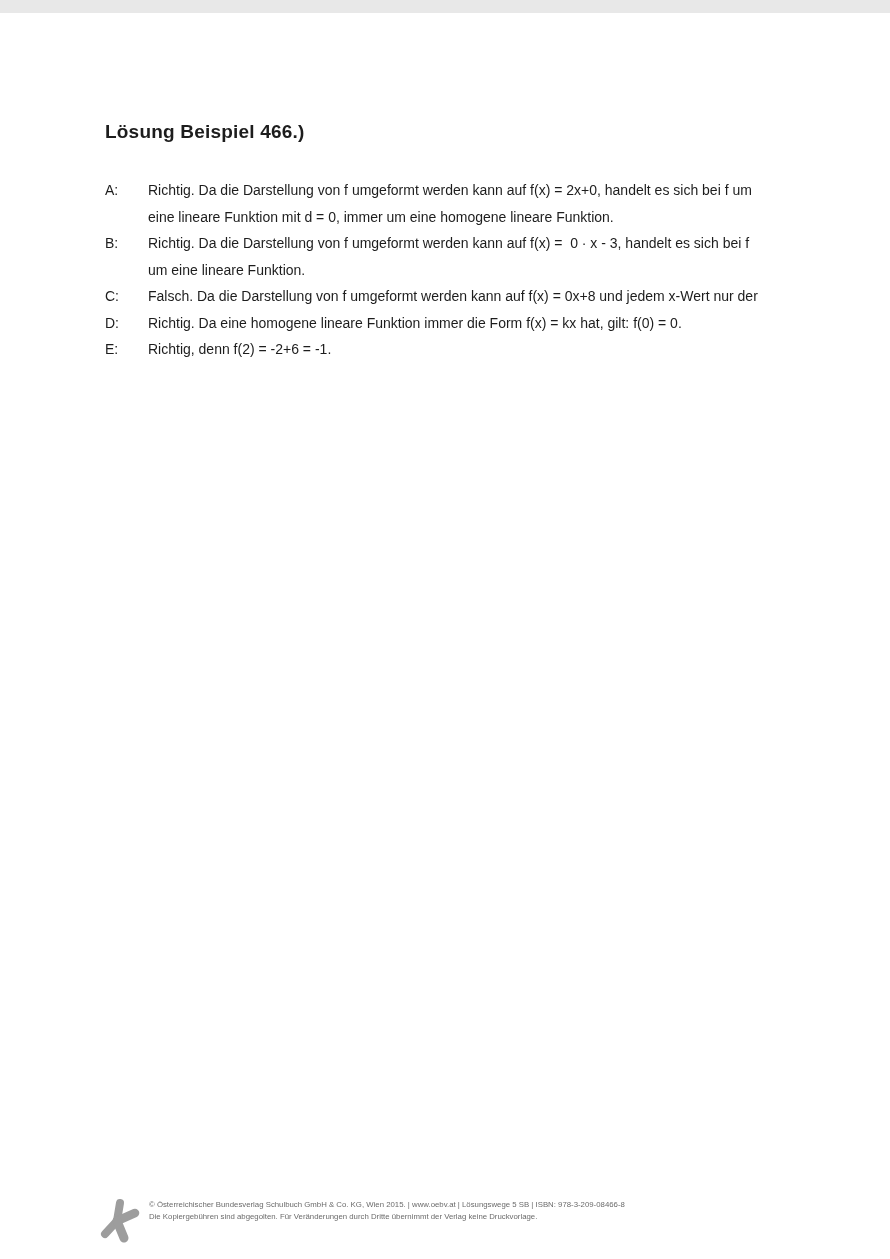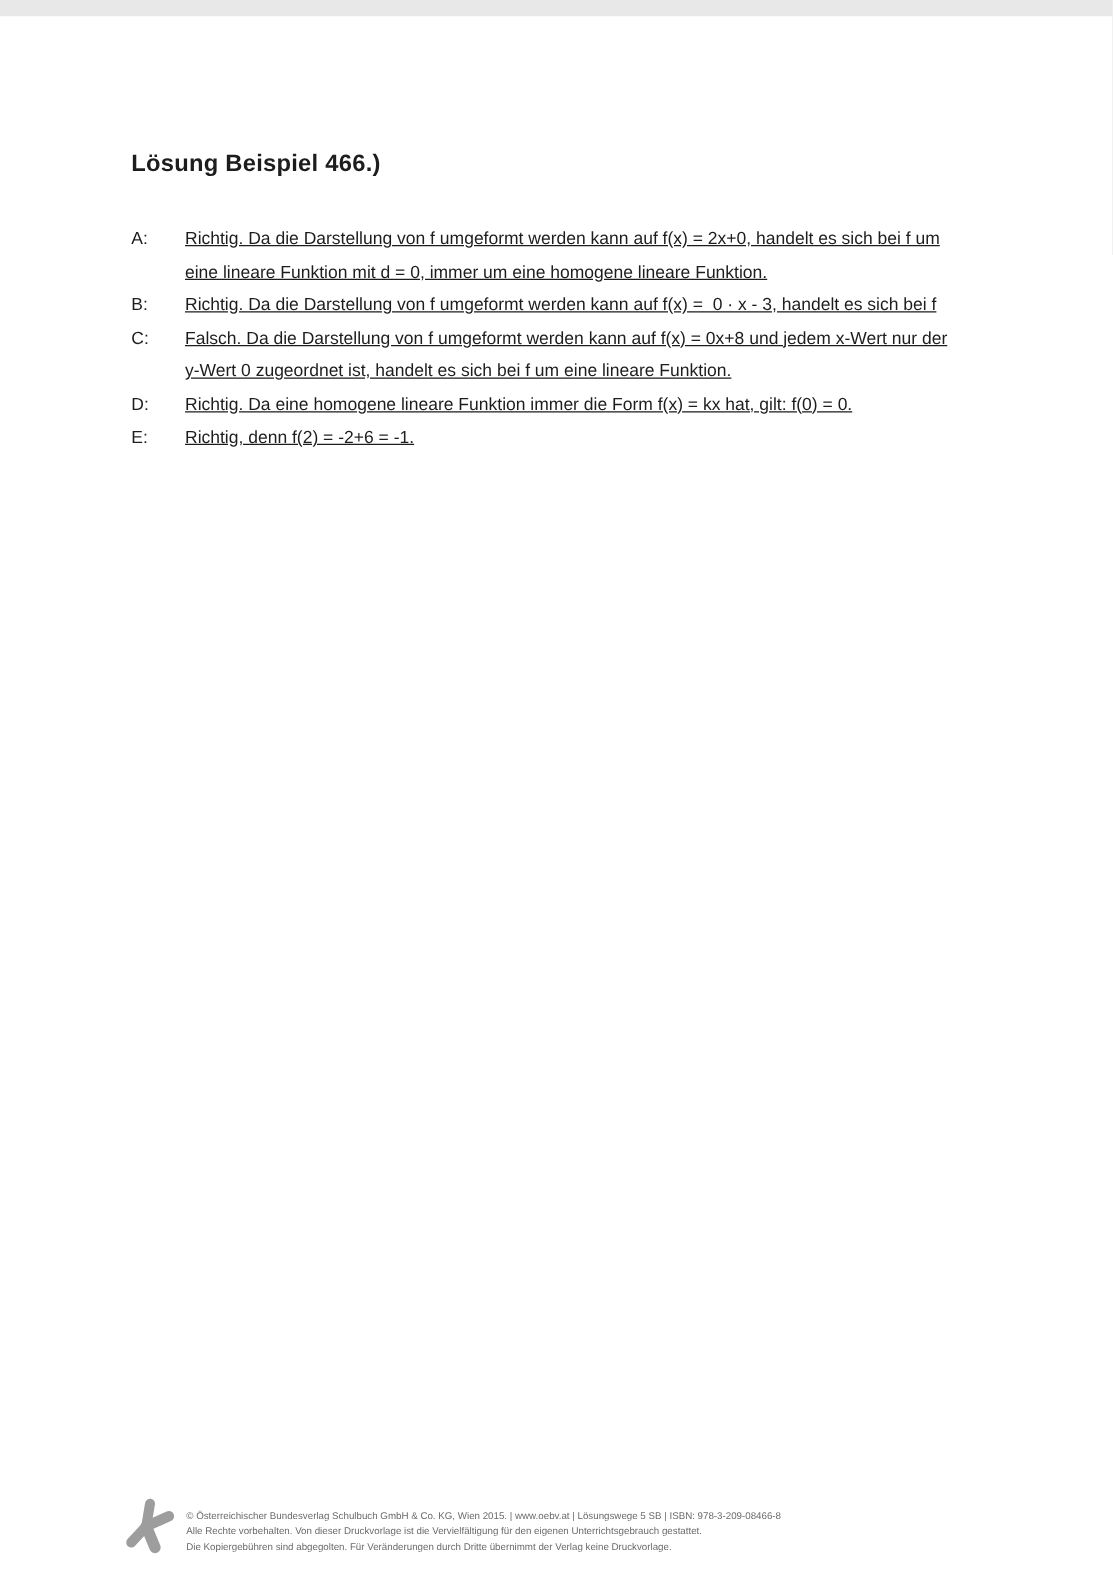--- a/index.html
+++ b/index.html
@@ -31,29 +31,29 @@
     left: 105px;
     top: 164px;
     width: 760px;
     font-size: 14px;
     line-height: 26.5px;
     color: #1d1d1d;
   }
 
   .solution-item { display: flex; align-items: flex-start; }
   .solution-label { flex: 0 0 43px; white-space: pre; }
-  .solution-text { flex: 1 1 auto; text-decoration: underline; }
+  .solution-text { flex: 1 1 auto; }
   .solution-line { white-space: pre; }
 
   .footer {
     position: absolute;
     left: 100px;
     top: 1183px;
     display: flex;
-    align-items: flex-end;
+    align-items: flex-start;
   }
 
   .footer-logo {
     flex: 0 0 auto;
     width: 40px;
     height: 47px;
     margin-top: 1px;
   }
 
   .footer-text {
@@ -79,28 +79,28 @@
       <div class="solution-text">
         <div class="solution-line">Richtig. Da die Darstellung von f umgeformt werden kann auf f(x) = 2x+0, handelt es sich bei f um</div>
         <div class="solution-line">eine lineare Funktion mit d = 0, immer um eine homogene lineare Funktion.</div>
       </div>
     </div>
 
     <div class="solution-item">
       <div class="solution-label">B:</div>
       <div class="solution-text">
         <div class="solution-line">Richtig. Da die Darstellung von f umgeformt werden kann auf f(x) =  0 · x - 3, handelt es sich bei f</div>
+        <div class="solution-line">um eine lineare Funktion.</div>
       </div>
     </div>
 
     <div class="solution-item">
       <div class="solution-label">C:</div>
       <div class="solution-text">
         <div class="solution-line">Falsch. Da die Darstellung von f umgeformt werden kann auf f(x) = 0x+8 und jedem x-Wert nur der</div>
-        <div class="solution-line">y-Wert 0 zugeordnet ist, handelt es sich bei f um eine lineare Funktion.</div>
       </div>
     </div>
 
     <div class="solution-item">
       <div class="solution-label">D:</div>
       <div class="solution-text">
         <div class="solution-line">Richtig. Da eine homogene lineare Funktion immer die Form f(x) = kx hat, gilt: f(0) = 0.</div>
       </div>
     </div>
 
@@ -117,18 +117,17 @@
     <svg class="footer-logo" viewBox="0 0 40 47" xmlns="http://www.w3.org/2000/svg" aria-hidden="true">
       <g fill="none" stroke-linecap="round">
         <path d="M17 24 L20 6" stroke-width="8" stroke="#9d9d9d"></path>
         <path d="M17 24 L35 16" stroke-width="8.5" stroke="#9d9d9d"></path>
         <path d="M17 24 L5 37" stroke-width="8" stroke="#9d9d9d"></path>
         <path d="M17 24 L24 41" stroke-width="9" stroke="#9d9d9d"></path>
       </g>
     </svg>
     <div class="footer-text">
       <div class="footer-line">© Österreichischer Bundesverlag Schulbuch GmbH &amp; Co. KG, Wien 2015. | www.oebv.at | Lösungswege 5 SB | ISBN: 978-3-209-08466-8</div>
-      <div class="footer-line">Alle Rechte vorbehalten. Von dieser Druckvorlage ist die Vervielfältigung für den eigenen Unterrichtsgebrauch gestattet.</div>
       <div class="footer-line">Die Kopiergebühren sind abgegolten. Für Veränderungen durch Dritte übernimmt der Verlag keine Druckvorlage.</div>
     </div>
   </div>
 
 </div>
 
 </body></html>

